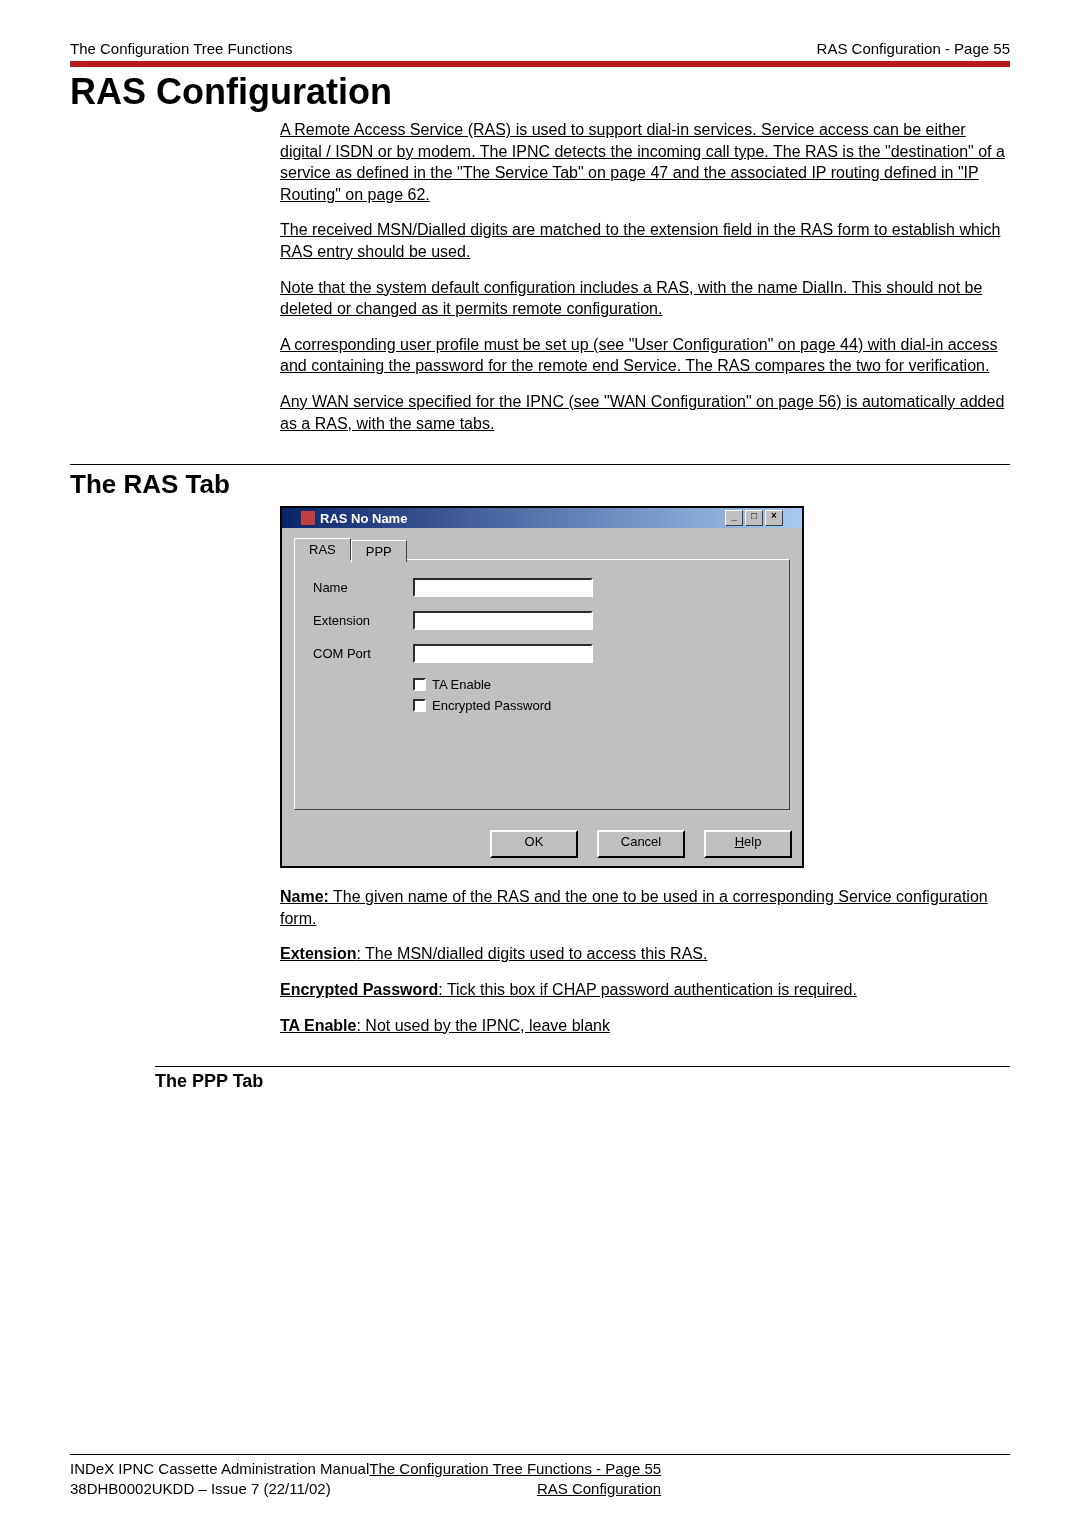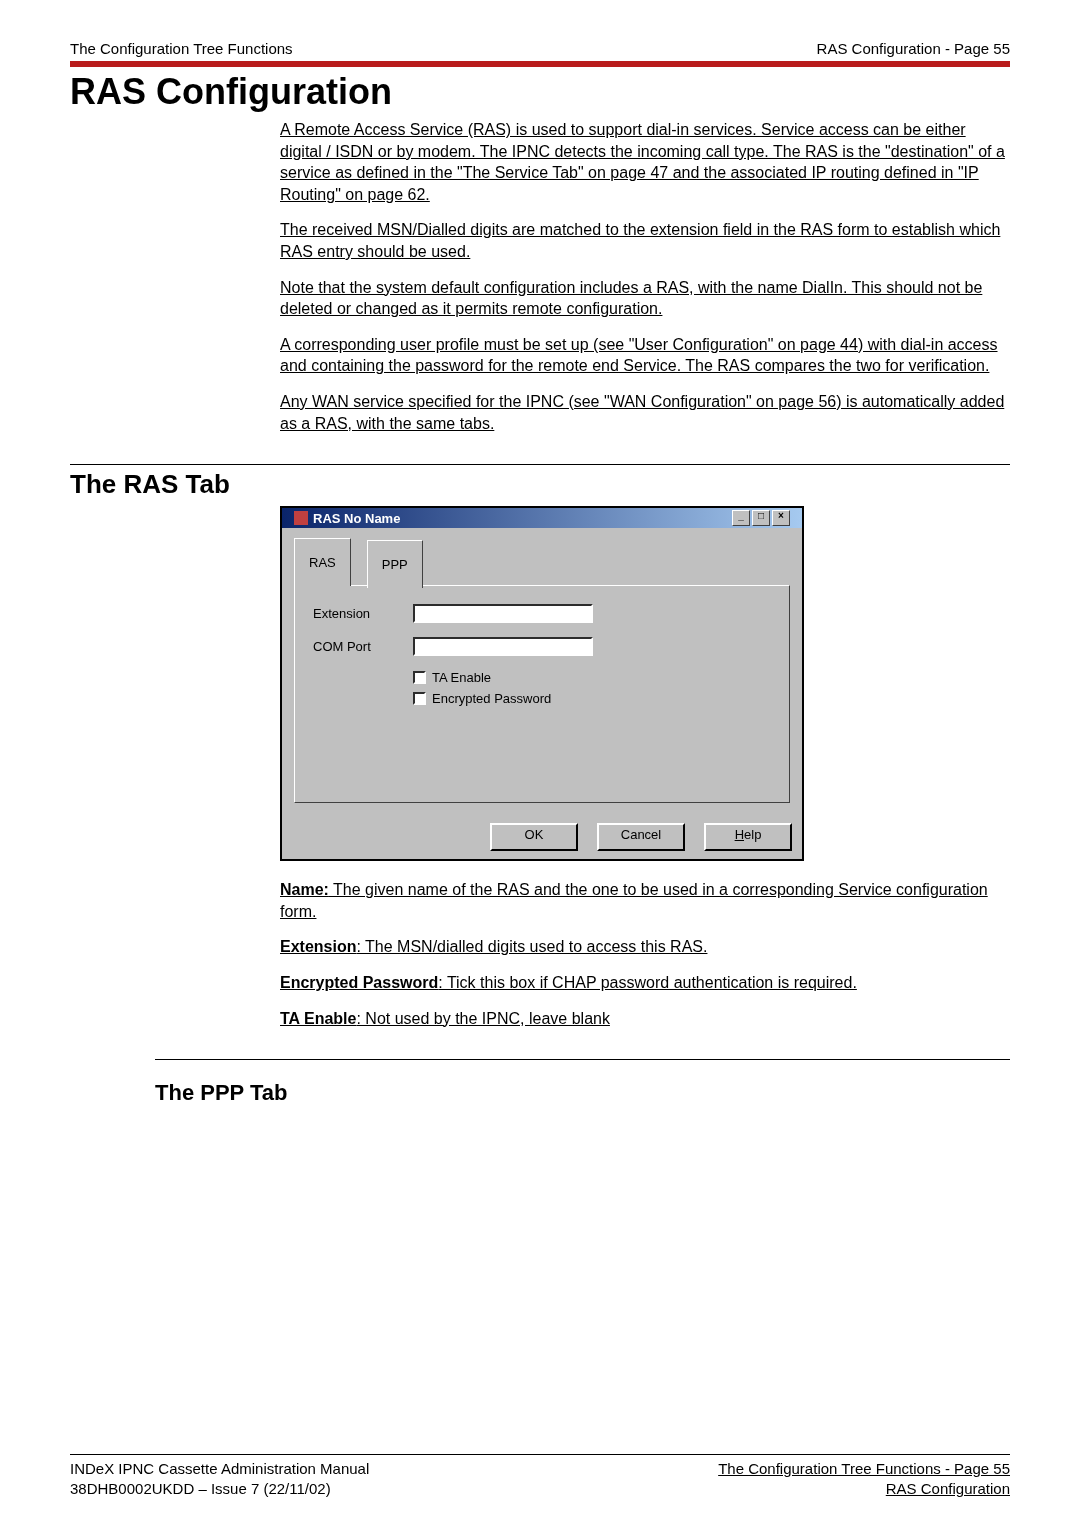--- a/index.html
+++ b/index.html
@@ -42,43 +42,43 @@
   .section-rule {
     border-top: 1px solid #000;
     margin-top: 30px;
   }
   h2.section-title {
     font-size: 26px;
     font-weight: bold;
     margin: 4px 0 6px 0;
   }
   h3.subsection-title {
-    font-size: 22px;
+    font-size: 18px;
     font-weight: bold;
-    margin: 20px 0 2px 0;
+    margin: 4px 0 2px 0;
     margin-left: 85px;
   }
   .dialog-wrap {
     margin-left: 210px;
     margin-bottom: 18px;
   }
   .dialog {
     width: 520px;
     border: 2px solid #000;
     background: #c0c0c0;
     font-family: "MS Sans Serif", Tahoma, Arial, sans-serif;
     font-size: 13px;
   }
   .titlebar {
     background: linear-gradient(to right, #0a246a, #a6caf0);
     color: #fff;
     display: flex;
     justify-content: space-between;
     align-items: center;
-    padding: 2px 12px;
+    padding: 2px 19px;
     font-size: 13px;
     font-weight: bold;
   }
   .titlebar-left {
     display: flex;
     align-items: center;
     gap: 5px;
   }
   .title-icon {
     width: 14px;
@@ -104,25 +104,25 @@
     font-weight:bold;
   }
   .dialog-body {
     padding: 10px 12px 12px 12px;
   }
   .tabs {
     display: flex;
     margin-bottom: -1px;
   }
   .tab {
-    padding: 16px 14px;
+    padding: 3px 14px;
     border: 1px solid #808080;
     border-bottom: none;
     background: #c0c0c0;
-    margin-right: 16px;
+    margin-right: 0;
     font-size: 13px;
     position: relative;
   }
   .tab.active {
     border-top-color:#fff;
     border-left-color:#fff;
     border-right-color:#404040;
     z-index: 2;
     background:#c0c0c0;
   }
@@ -196,21 +196,20 @@
   }
   .win-btn .ul { text-decoration: underline; }
   .footer {
     position: absolute;
     bottom: 30px;
     left: 70px;
     right: 70px;
     border-top: 1px solid #000;
     padding-top: 4px;
     display:flex;
-    justify-content:space-between;
     font-size: 15px;
     line-height: 1.3;
   }
   .footer .left, .footer .right { white-space: pre-line; }
   .footer .right { text-align: right; text-decoration: underline; }
 </style>
 </head>
 <body>
 
 <div class="page">
@@ -246,20 +245,24 @@
           <span class="tb-btn">×</span>
         </div>
       </div>
       <div class="dialog-body">
         <div class="tabs">
           <div class="tab active">RAS</div>
           <div class="tab inactive">PPP</div>
         </div>
         <div class="tab-panel">
           <div class="form-row">
+            <div class="form-label">Name</div>
+            <div class="text-input"></div>
+          </div>
+          <div class="form-row">
             <div class="form-label">Extension</div>
             <div class="text-input"></div>
           </div>
           <div class="form-row">
             <div class="form-label">COM Port</div>
             <div class="text-input"></div>
           </div>
           <div class="checkbox-row">
             <span class="checkbox-box"></span>
             <span>TA Enable</span>

